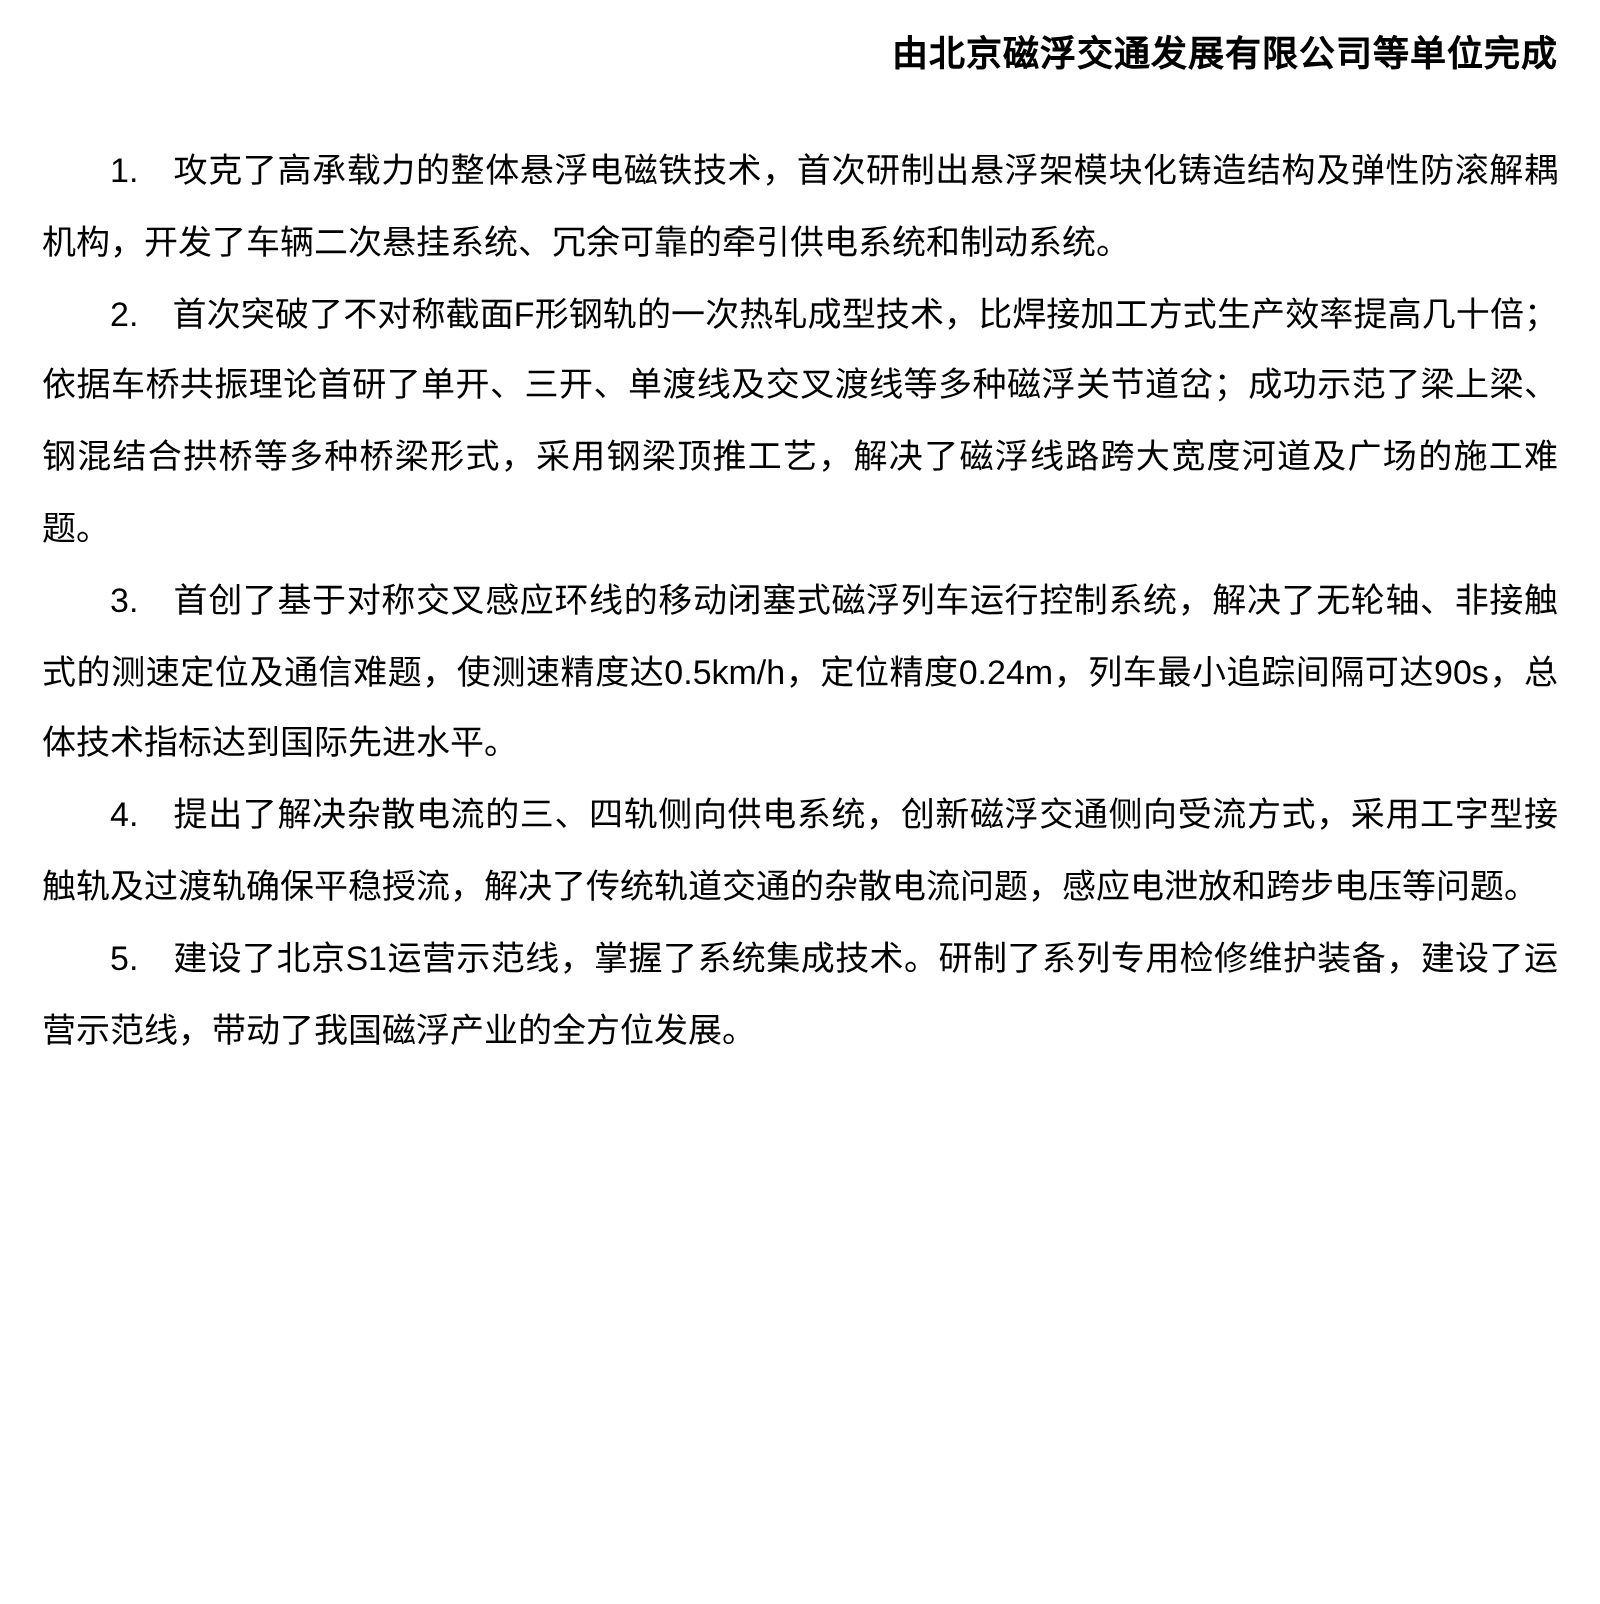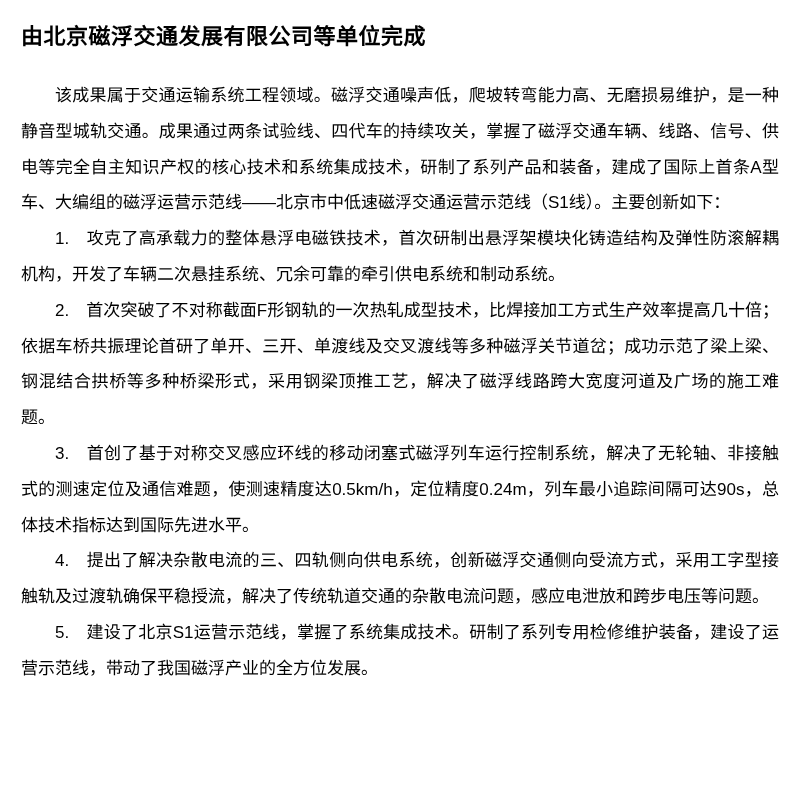--- a/index.html
+++ b/index.html
@@ -15,44 +15,43 @@
     color: #000000;
   }
   .page {
     box-sizing: border-box;
     width: 800px;
     height: 802px;
     padding: 8px 21px 0 21px;
     background: #ffffff;
   }
   .doc-title {
-    margin: 12px 0 24px 0;
-    font-size: 22px;
+    margin: 2px 0 24px 0;
+    font-size: 18px;
     font-weight: 700;
     line-height: 34px;
-    text-align: left;
+    text-align: right;
     letter-spacing: 0.5px;
   }
   .doc-body p {
     margin: 0;
     font-size: 17px;
     line-height: 35.8px;
     text-indent: 2em;
     text-align: justify;
     text-justify: inter-ideograph;
     word-break: break-all;
   }
 </style>
 </head>
 <body>
 
 <div class="page">
   <h1 class="doc-title">由北京磁浮交通发展有限公司等单位完成</h1>
 
   <div class="doc-body">
-    <p>该成果属于交通运输系统工程领域。磁浮交通噪声低，爬坡转弯能力高、无磨损易维护，是一种静音型城轨交通。成果通过两条试验线、四代车的持续攻关，掌握了磁浮交通车辆、线路、信号、供电等完全自主知识产权的核心技术和系统集成技术，研制了系列产品和装备，建成了国际上首条A型车、大编组的磁浮运营示范线——北京市中低速磁浮交通运营示范线（S1线）。主要创新如下：</p>
     <p>1.　攻克了高承载力的整体悬浮电磁铁技术，首次研制出悬浮架模块化铸造结构及弹性防滚解耦机构，开发了车辆二次悬挂系统、冗余可靠的牵引供电系统和制动系统。</p>
     <p>2.　首次突破了不对称截面F形钢轨的一次热轧成型技术，比焊接加工方式生产效率提高几十倍；依据车桥共振理论首研了单开、三开、单渡线及交叉渡线等多种磁浮关节道岔；成功示范了梁上梁、钢混结合拱桥等多种桥梁形式，采用钢梁顶推工艺，解决了磁浮线路跨大宽度河道及广场的施工难题。</p>
     <p>3.　首创了基于对称交叉感应环线的移动闭塞式磁浮列车运行控制系统，解决了无轮轴、非接触式的测速定位及通信难题，使测速精度达0.5km/h，定位精度0.24m，列车最小追踪间隔可达90s，总体技术指标达到国际先进水平。</p>
     <p>4.　提出了解决杂散电流的三、四轨侧向供电系统，创新磁浮交通侧向受流方式，采用工字型接触轨及过渡轨确保平稳授流，解决了传统轨道交通的杂散电流问题，感应电泄放和跨步电压等问题。</p>
     <p>5.　建设了北京S1运营示范线，掌握了系统集成技术。研制了系列专用检修维护装备，建设了运营示范线，带动了我国磁浮产业的全方位发展。</p>
   </div>
 </div>
 
 </body></html>

